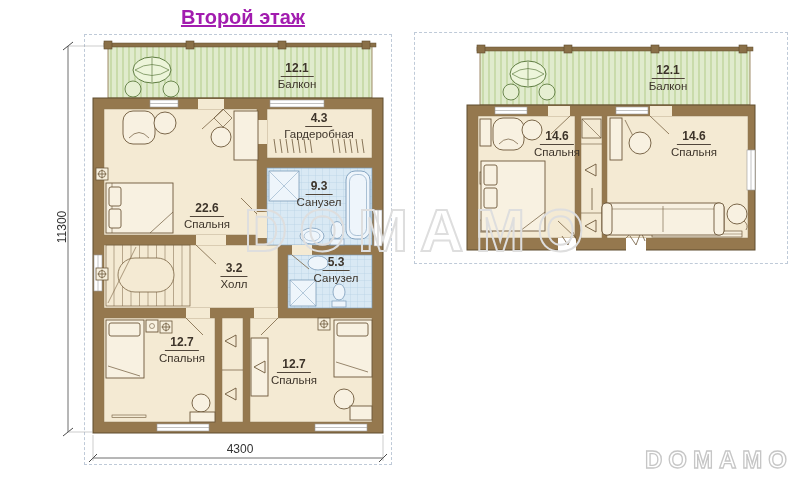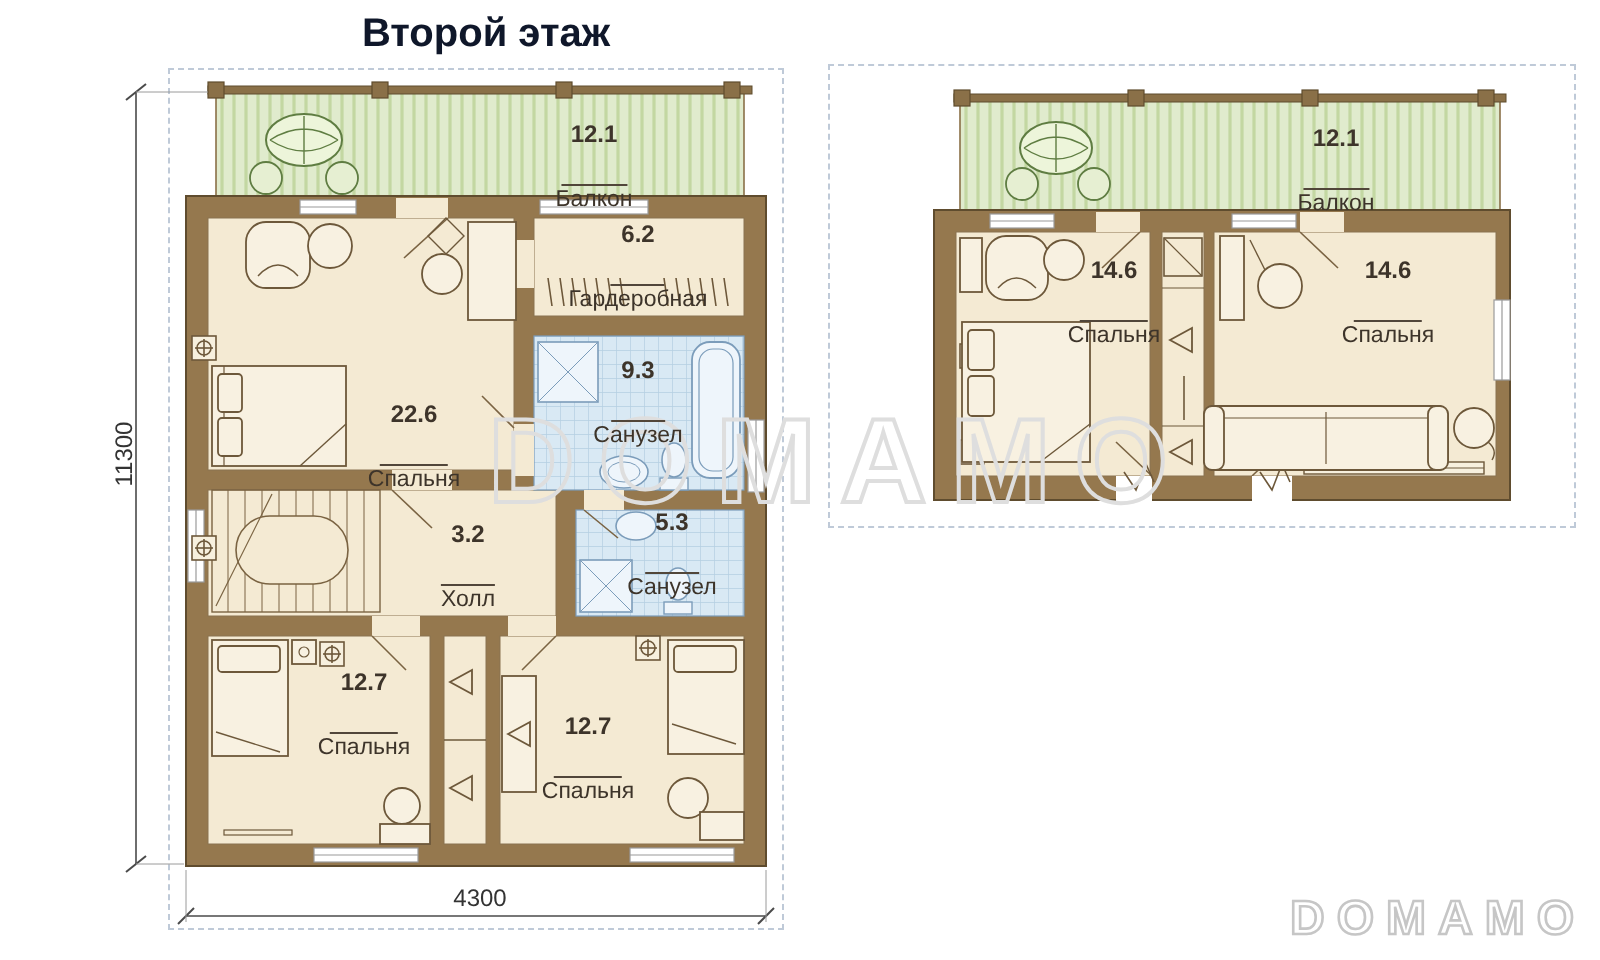--- a/index.html
+++ b/index.html
@@ -3,27 +3,27 @@
 <meta charset="utf-8">
 <style>
   html,body{margin:0;padding:0;background:#fff;}
   #canvas{position:relative;width:800px;height:480px;background:#ffffff;overflow:hidden;
           font-family:"Liberation Sans","DejaVu Sans",sans-serif;}
   .plan-frame{position:absolute;border:1px dashed #bfcad8;}
   #frame-main{left:84px;top:34px;width:306px;height:429px;}
   #frame-variant{left:414px;top:32px;width:372px;height:230px;}
   #plan-svg{position:absolute;left:0;top:0;}
   .title-main{position:absolute;left:243px;top:6px;transform:translateX(-50%);
-      font-size:20px;font-weight:700;color:#0f172a;white-space:nowrap;}
+      font-size:20px;font-weight:700;color:#a21caf;white-space:nowrap;text-decoration:underline;}
   .title-variant{position:absolute;left:616px;top:11px;transform:translateX(-50%);
       font-size:13px;font-weight:700;color:#2b2b2b;white-space:nowrap;}
   .room-label{position:absolute;transform:translateX(-50%);text-align:center;
       color:#3d342a;line-height:1.1;white-space:nowrap;}
   .room-label .area{font-weight:700;font-size:12px;border-bottom:1px solid #51463a;
-      padding:0 5px 18px;display:inline-block;}
+      padding:0 5px 1px;display:inline-block;}
   .room-label .rname{font-size:11.5px;display:block;margin-top:1px;}
   .dim{position:absolute;font-size:12px;color:#333;}
   #dim-height{left:40px;top:220px;width:44px;text-align:center;transform:rotate(-90deg);}
   #dim-width{left:240px;top:442px;transform:translateX(-50%);}
   #watermark{position:absolute;left:215px;top:196px;width:410px;text-align:center;
       font-size:60px;font-weight:700;letter-spacing:12px;color:transparent;
       -webkit-text-stroke:2px #dedede;pointer-events:none;}
   #logo{position:absolute;left:644px;top:446px;width:150px;text-align:center;
       font-size:24px;font-weight:700;letter-spacing:6px;color:transparent;
       -webkit-text-stroke:1.3px #c6c6c6;}
@@ -325,21 +325,21 @@
 
   <div id="watermark">DOMAMO</div>
 
   <div class="title-main">Второй этаж</div>
 
   <div class="room-label" style="left:297px;top:58px">
     <span class="area">12.1</span>
     <span class="rname">Балкон</span>
   </div>
   <div class="room-label" style="left:319px;top:108px">
-    <span class="area">6.2</span>
+    <span class="area">4.3</span>
     <span class="rname">Гардеробная</span>
   </div>
   <div class="room-label" style="left:319px;top:176px">
     <span class="area">9.3</span>
     <span class="rname">Санузел</span>
   </div>
   <div class="room-label" style="left:207px;top:198px">
     <span class="area">22.6</span>
     <span class="rname">Спальня</span>
   </div>

